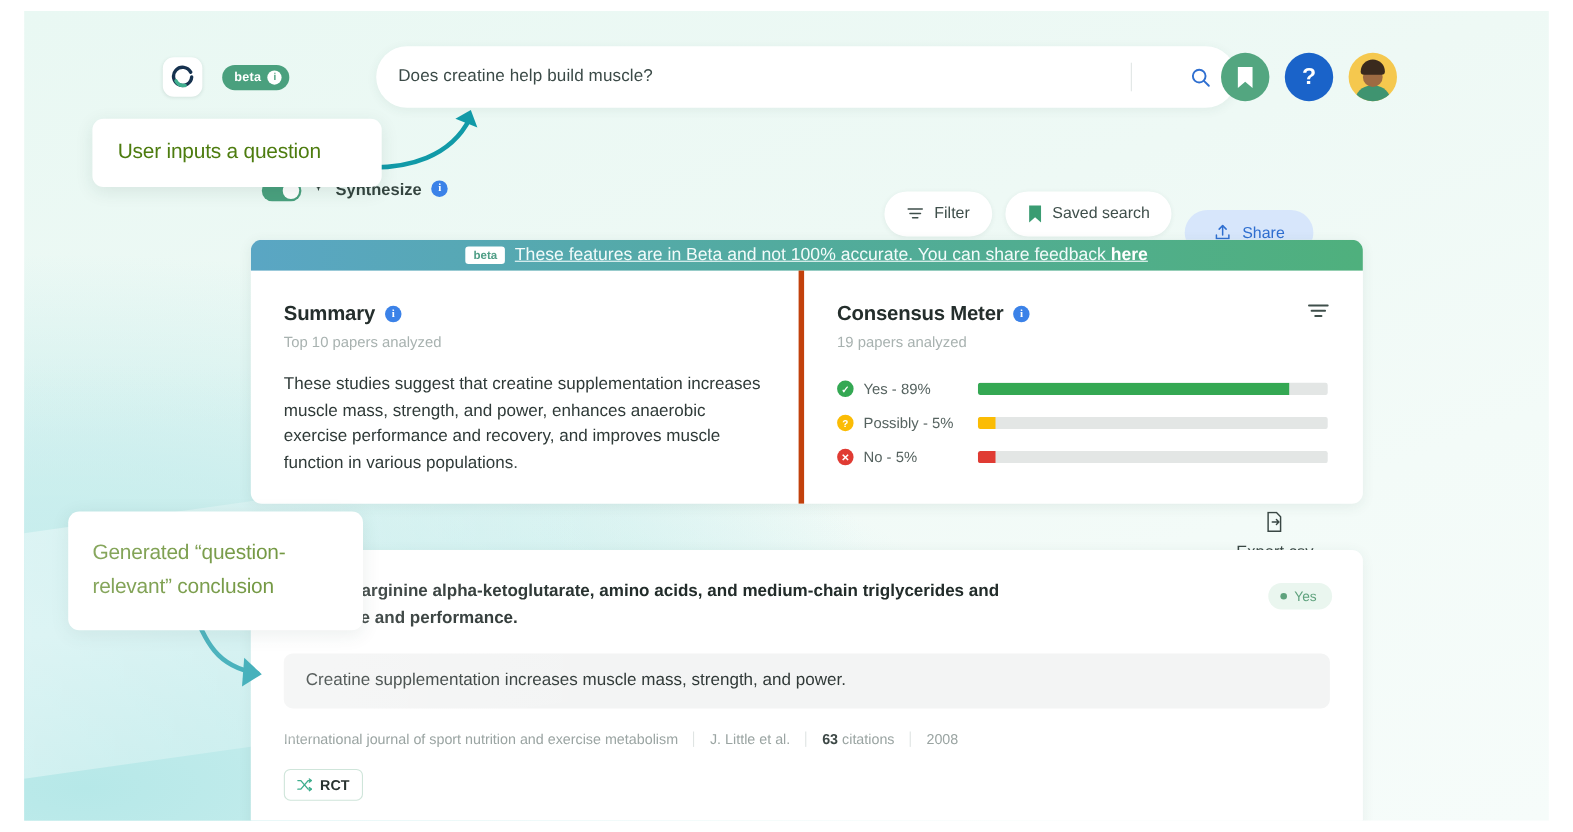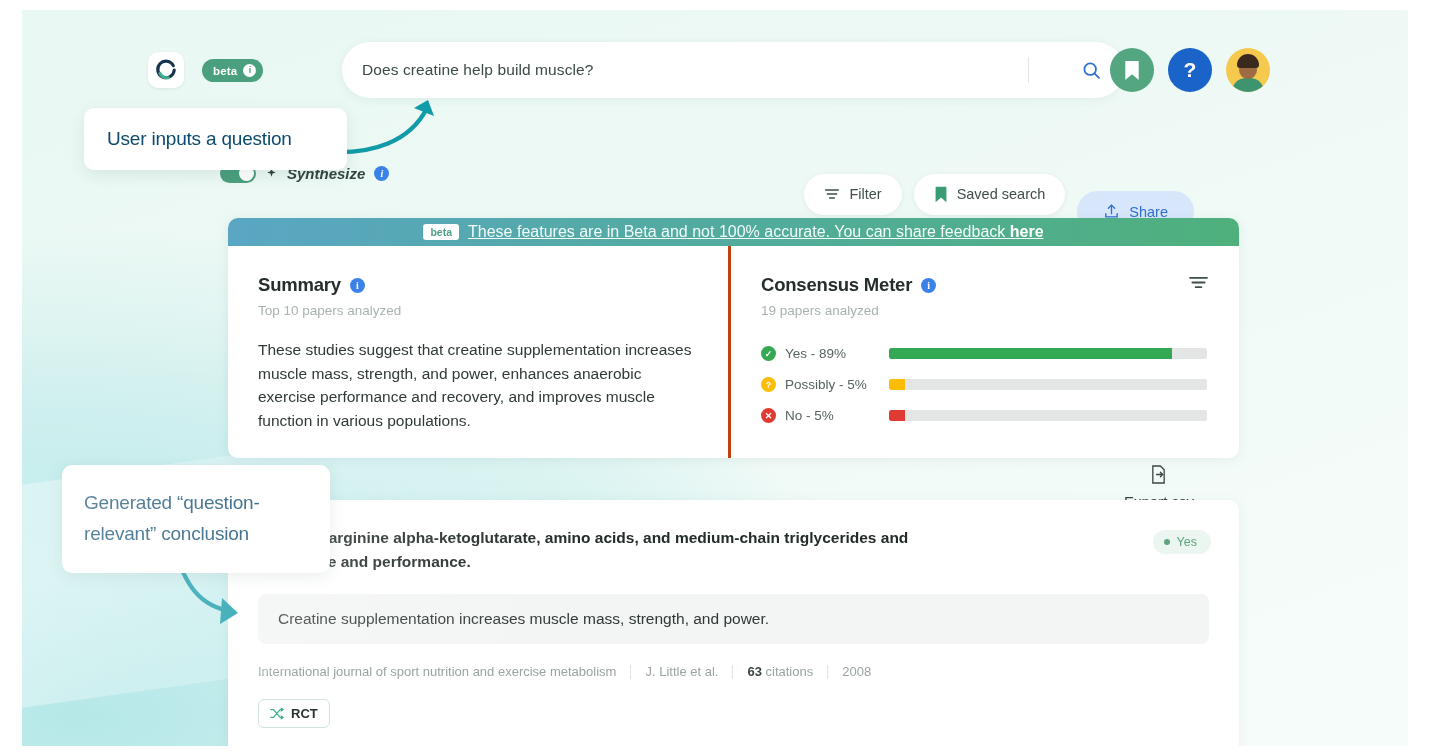--- a/index.html
+++ b/index.html
@@ -84,22 +84,22 @@
     width: 44px; height: 44px; border-radius: 50%;
     background: radial-gradient(circle at 50% 115%, #2f7f63 0 34%, rgba(47,127,99,0) 35%), #f5c council;
     background: #f5c84e; overflow: hidden; position: relative; cursor: pointer;
   }
   .avatar .hair { position:absolute; left:11px; top:6px; width:22px; height:14px; background:#3a2a1d; border-radius:11px 11px 3px 3px; }
   .avatar .face { position:absolute; left:13px; top:13px; width:18px; height:18px; background:#9e6b42; border-radius:50%; }
   .avatar .body { position:absolute; left:6px; bottom:-2px; width:32px; height:16px; background:#3f9470; border-radius:14px 14px 0 0; }
 
   
   .synth {
-    position: absolute; left: 198px; top: 154px;
-    display: flex; align-items: center; gap: 9px; font-style: italic;
+    position: absolute; left: 216px; top: 154px;
+    display: flex; gap: 9px;
   }
   .toggle { width: 36px; height: 19px; border-radius: 10px; background: #4aa07e; position: relative; cursor: pointer; }
   .toggle:after { content:""; position:absolute; right:2px; top:2px; width:15px; height:15px; border-radius:50%; background:#fff; }
   .synth .lbl { font-size: 15px; font-weight: 700; color: #34443f; }
   .info-dot {
     width: 15px; height: 15px; border-radius: 50%; background: #3b82e8;
     color: #fff; font-size: 10px; font-weight: 700; line-height: 15px; text-align: center;
     font-family: "Liberation Serif", serif;
   }
 
@@ -125,21 +125,21 @@
     display: flex; align-items: center; justify-content: center; gap: 9px;
   }
   .beta-banner .tag {
     background: #fff; color: #4f9e86; font-size: 10.5px; font-weight: 700;
     border-radius: 3px; padding: 2px 7px;
   }
   .beta-banner .msg { color: #f2fbfa; font-size: 16px; text-decoration: underline; }
   .beta-banner .msg b { color: #fff; }
 
   .insight-body { display: flex; min-height: 196px; }
-  .pane-l { width: 503px; padding: 28px 30px 26px 30px; border-right: 3px solid #c2410c; }
+  .pane-l { width: 503px; padding: 28px 30px 26px 30px; border-right: 5px solid #c2410c; }
   .pane-r { flex: 1; padding: 28px 32px 26px 30px; position: relative; }
 
   .pane-title { display: flex; align-items: center; gap: 9px; }
   .pane-title h3 { font-size: 18.5px; font-weight: 700; color: #242e2c; letter-spacing: -.2px; }
   .sub { margin-top: 7px; font-size: 13.5px; color: #a8b2b0; }
   .summary-text { margin-top: 20px; font-size: 15.5px; line-height: 23.5px; color: #2f3a38; }
 
   .sortbtn { position: absolute; right: 30px; top: 28px; cursor: pointer; }
 
   .meter { margin-top: 20px; }
@@ -183,21 +183,21 @@
   .rct {
     margin-top: 20px; display: inline-flex; align-items: center; gap: 7px;
     border: 1px solid #cfe5da; border-radius: 6px; padding: 6px 11px;
     font-size: 13px; font-weight: 700; color: #28322f; cursor: pointer;
   }
 
   
   .callout {
     position: absolute; background: #fff; border-radius: 10px;
     box-shadow: 0 4px 16px rgba(30,70,60,.10);
-    color: #0c4a6e; letter-spacing: -.2px;
+    color: #4d7c0f; letter-spacing: -.2px;
   }
   #callout1 { left: 62px; top: 98px; width: 263px; height: 62px; display: flex; align-items: center; padding-left: 23px; font-size: 19px; }
   #callout2 { left: 40px; top: 455px; width: 268px; padding: 22px 24px 24px 22px; font-size: 19px; line-height: 31px; }
 
   .arrow { position: absolute; pointer-events: none; }
 </style>
 </head>
 <body>
 
 <div id="stage">

